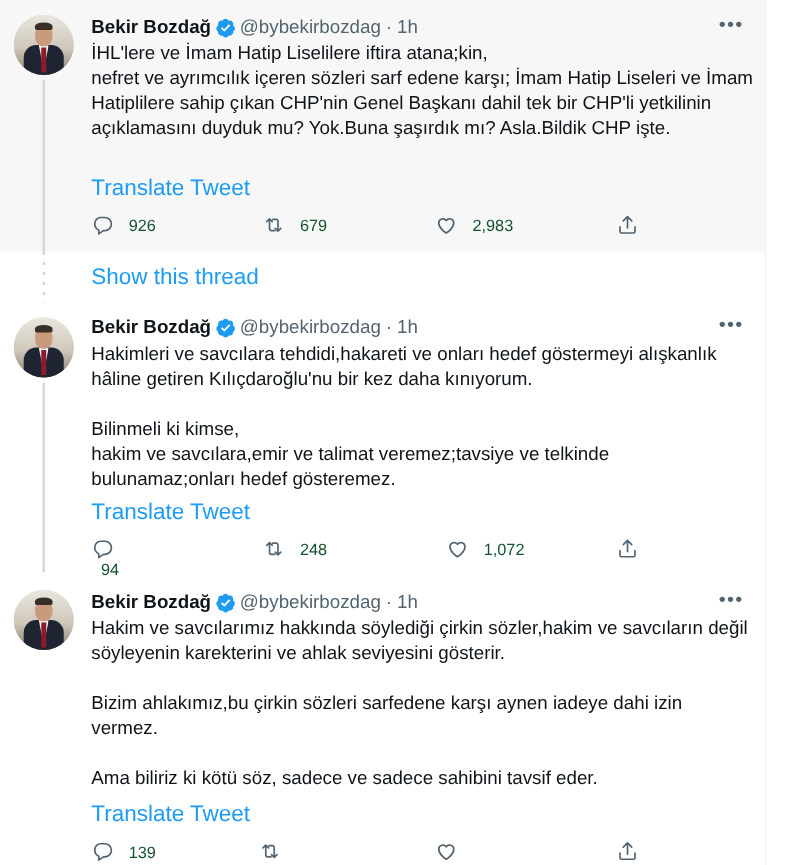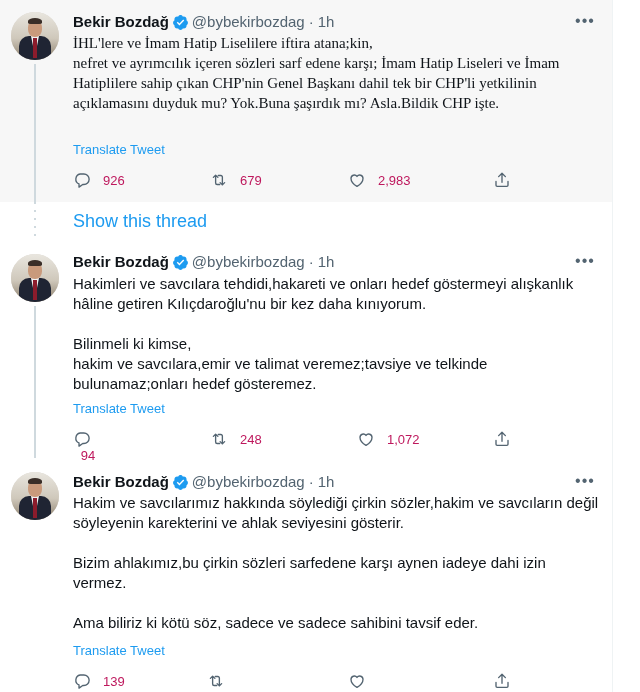--- a/index.html
+++ b/index.html
@@ -20,23 +20,23 @@
   .thread-dots { position:absolute; left:34px; width:2px;
                  background:repeating-linear-gradient(180deg,#cfd9de 0 2px,transparent 2px 8px); }
   .header { position:absolute; left:73px; font-size:15px; line-height:20px; white-space:nowrap; display:flex; align-items:center; }
   .name { font-weight:bold; color:#0f1419; }
   .verified { display:inline-block; width:17px; height:17px; margin:0 3px 0 3px; }
   .handle, .dot, .time { color:#536471; }
   .dot { margin:0 4px; }
   .more { position:absolute; left:573px; width:24px; height:20px; color:#536471; font-size:16px;
           letter-spacing:1px; text-align:center; line-height:14px; }
   .body { position:absolute; left:73px; width:530px; font-size:15px; line-height:20px; color:#0f1419; white-space:pre-wrap; }
-  .translate { position:absolute; left:73px; font-size:13px; color:#1d9bf0; line-height:16px; }
+  .translate { position:absolute; left:73px; font-size:18px; color:#1d9bf0; line-height:16px; }
   .actions { position:absolute; left:73px; width:440px; height:20px; }
-  .act { position:absolute; top:0; display:flex; align-items:center; color:#be185d; font-size:13px; }
+  .act { position:absolute; top:0; display:flex; align-items:center; color:#14532d; font-size:13px; }
   .act svg { width:18px; height:18px; margin-right:12px; }
   .show-thread { position:absolute; left:73px; top:211px; font-size:18px; color:#1d9bf0; line-height:20px; }
 </style>
 </head>
 <body>
 
 <div class="right-border"></div>
 
 <svg width="0" height="0" style="position:absolute">
   <defs>
@@ -72,21 +72,21 @@
   <div class="header" style="top:12px;">
     <span class="name">Bekir Bozdağ</span>
     <svg class="verified">
         <use href="#ic-verified"></use>
       </svg>
     <span class="handle">@bybekirbozdag</span>
     <span class="dot">·</span>
     <span class="time">1h</span>
   </div>
   <div class="more" style="top:14px;">•••</div>
-  <div class="body" style="top:33px;font-family:Liberation Serif, serif;">İHL'lere ve İmam Hatip Liselilere iftira atana;kin,
+  <div class="body" style="top:33px;">İHL'lere ve İmam Hatip Liselilere iftira atana;kin,
 nefret ve ayrımcılık içeren sözleri sarf edene karşı; İmam Hatip Liseleri ve İmam Hatiplilere sahip çıkan CHP'nin Genel Başkanı dahil tek bir CHP'li yetkilinin açıklamasını duyduk mu? Yok.Buna şaşırdık mı? Asla.Bildik CHP işte.</div>
   <div class="translate" style="top:142px;">Translate Tweet</div>
   <div class="actions" style="top:171px;">
     <div class="act" style="left:0;">
       <svg>
           <use href="#ic-reply"></use>
         </svg>
       <span>926</span>
     </div>
     <div class="act" style="left:137px;">

